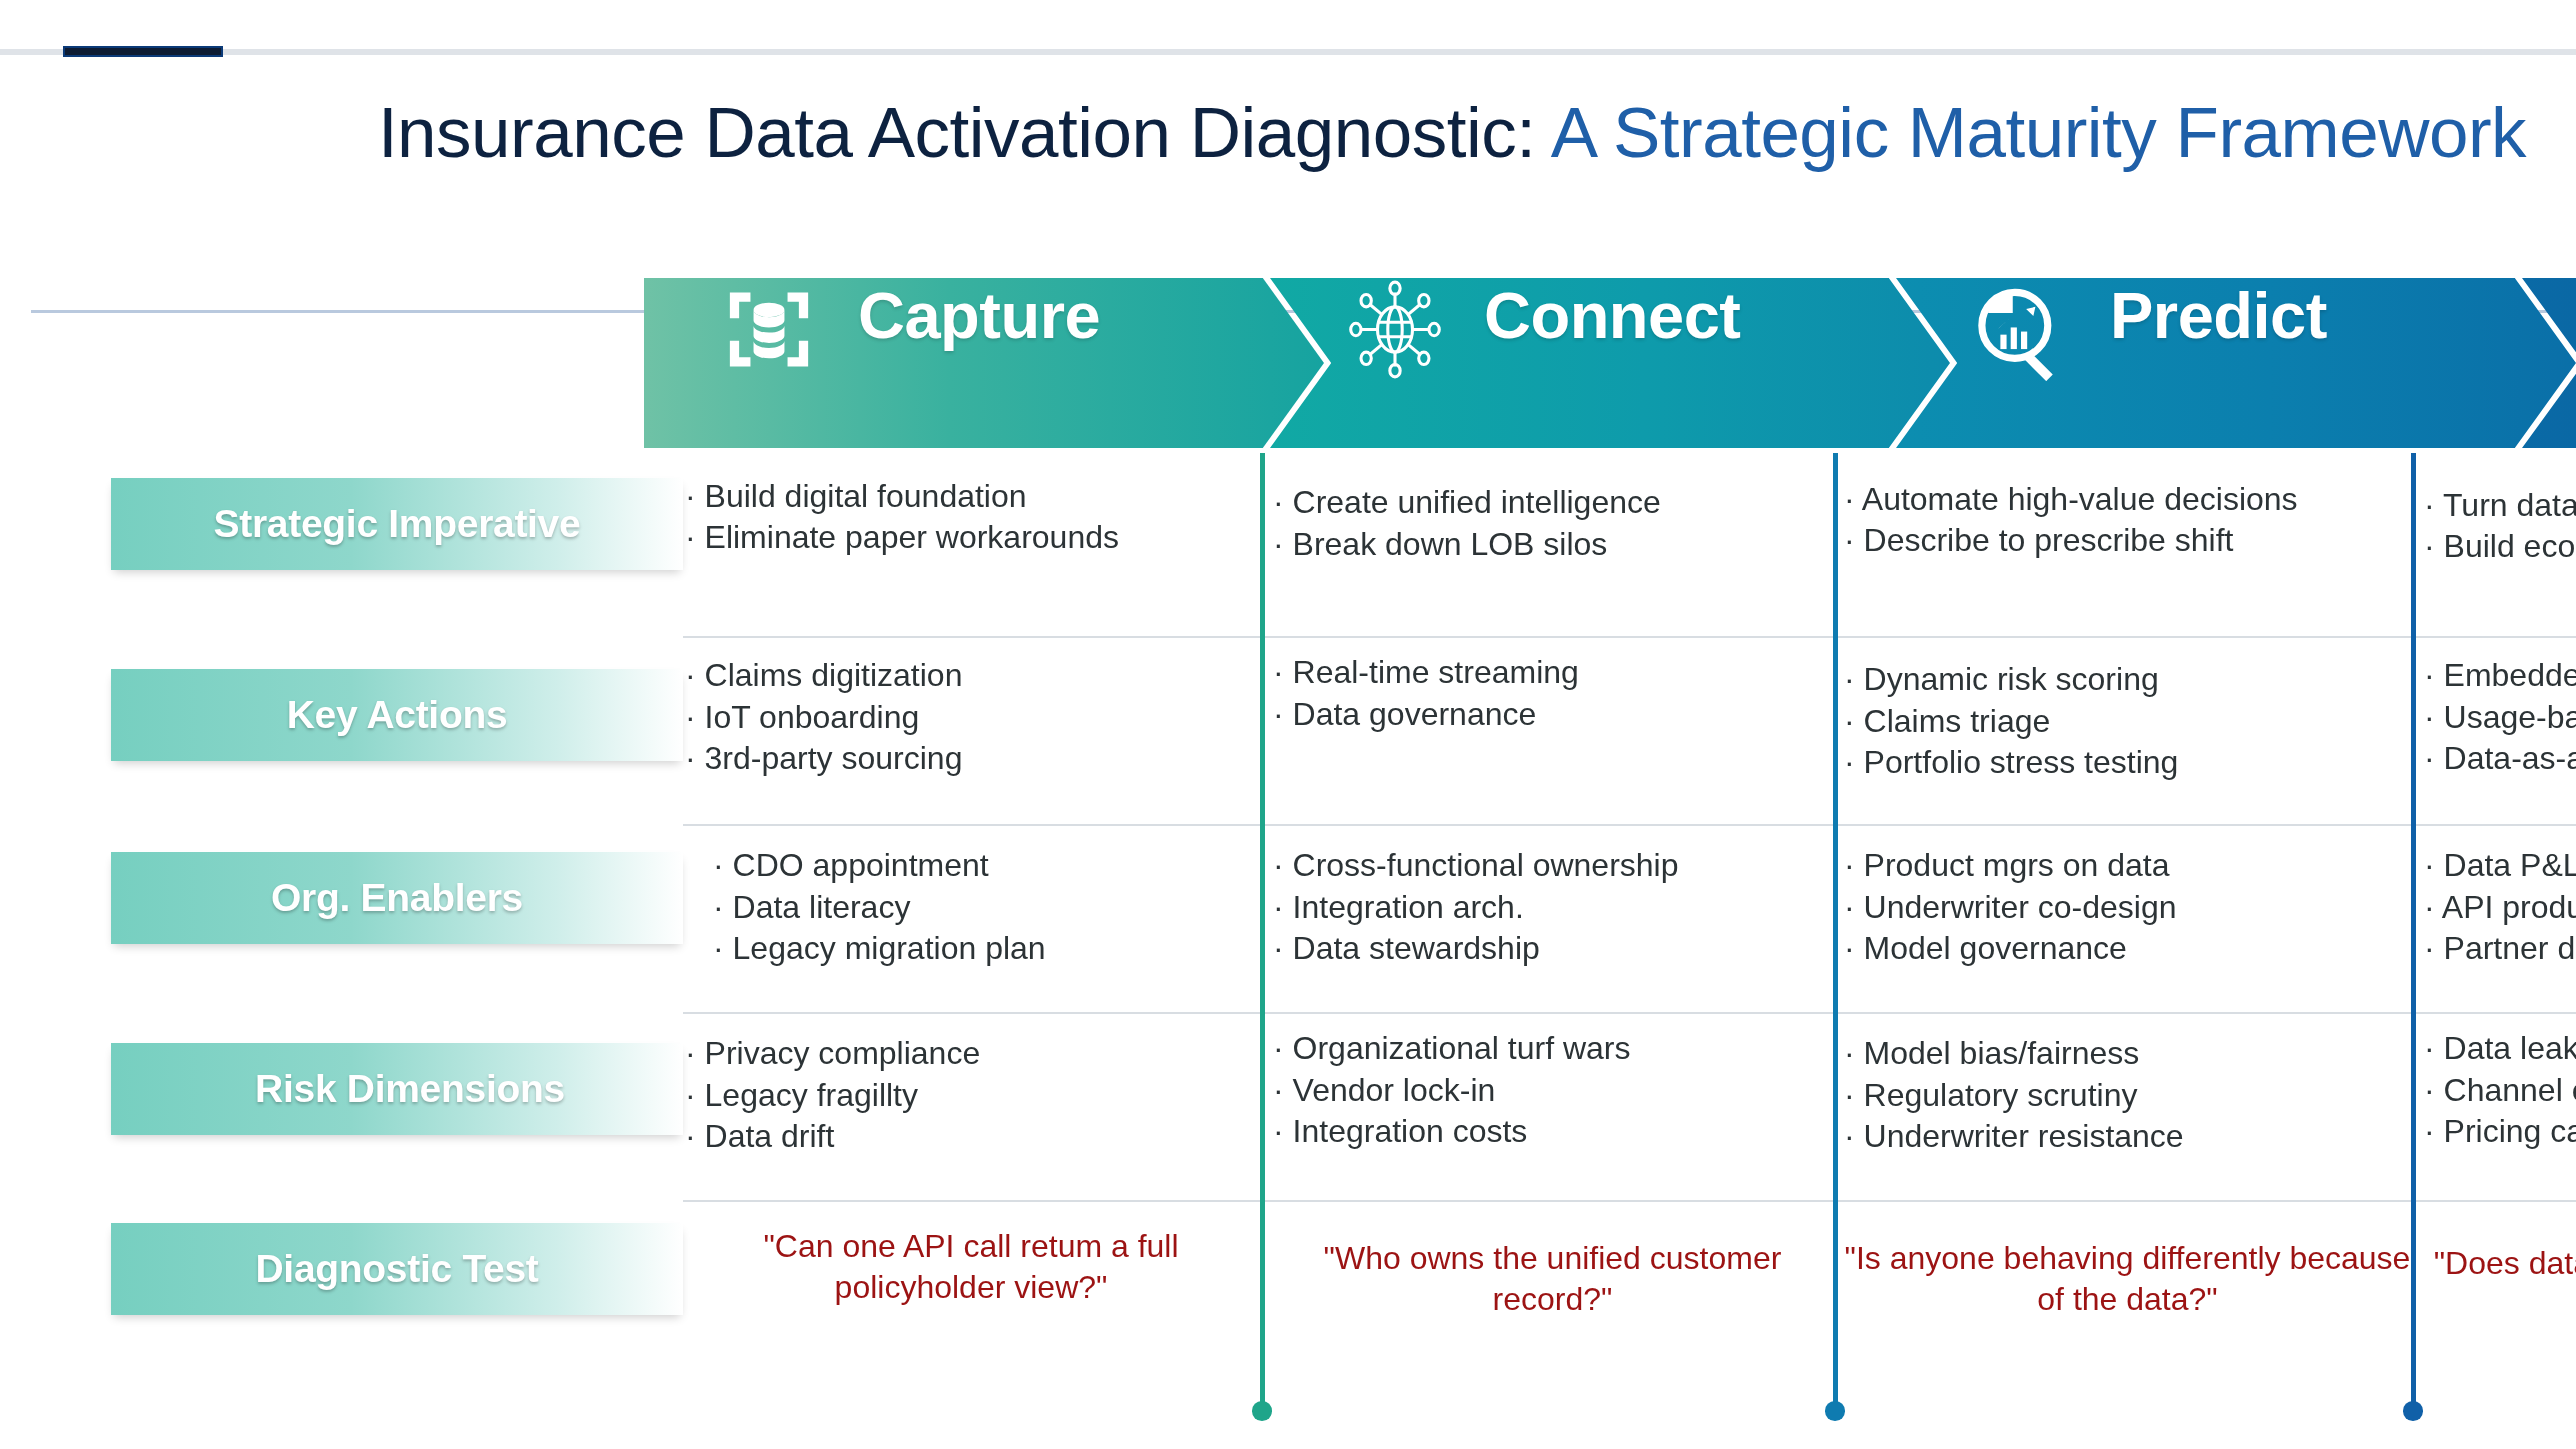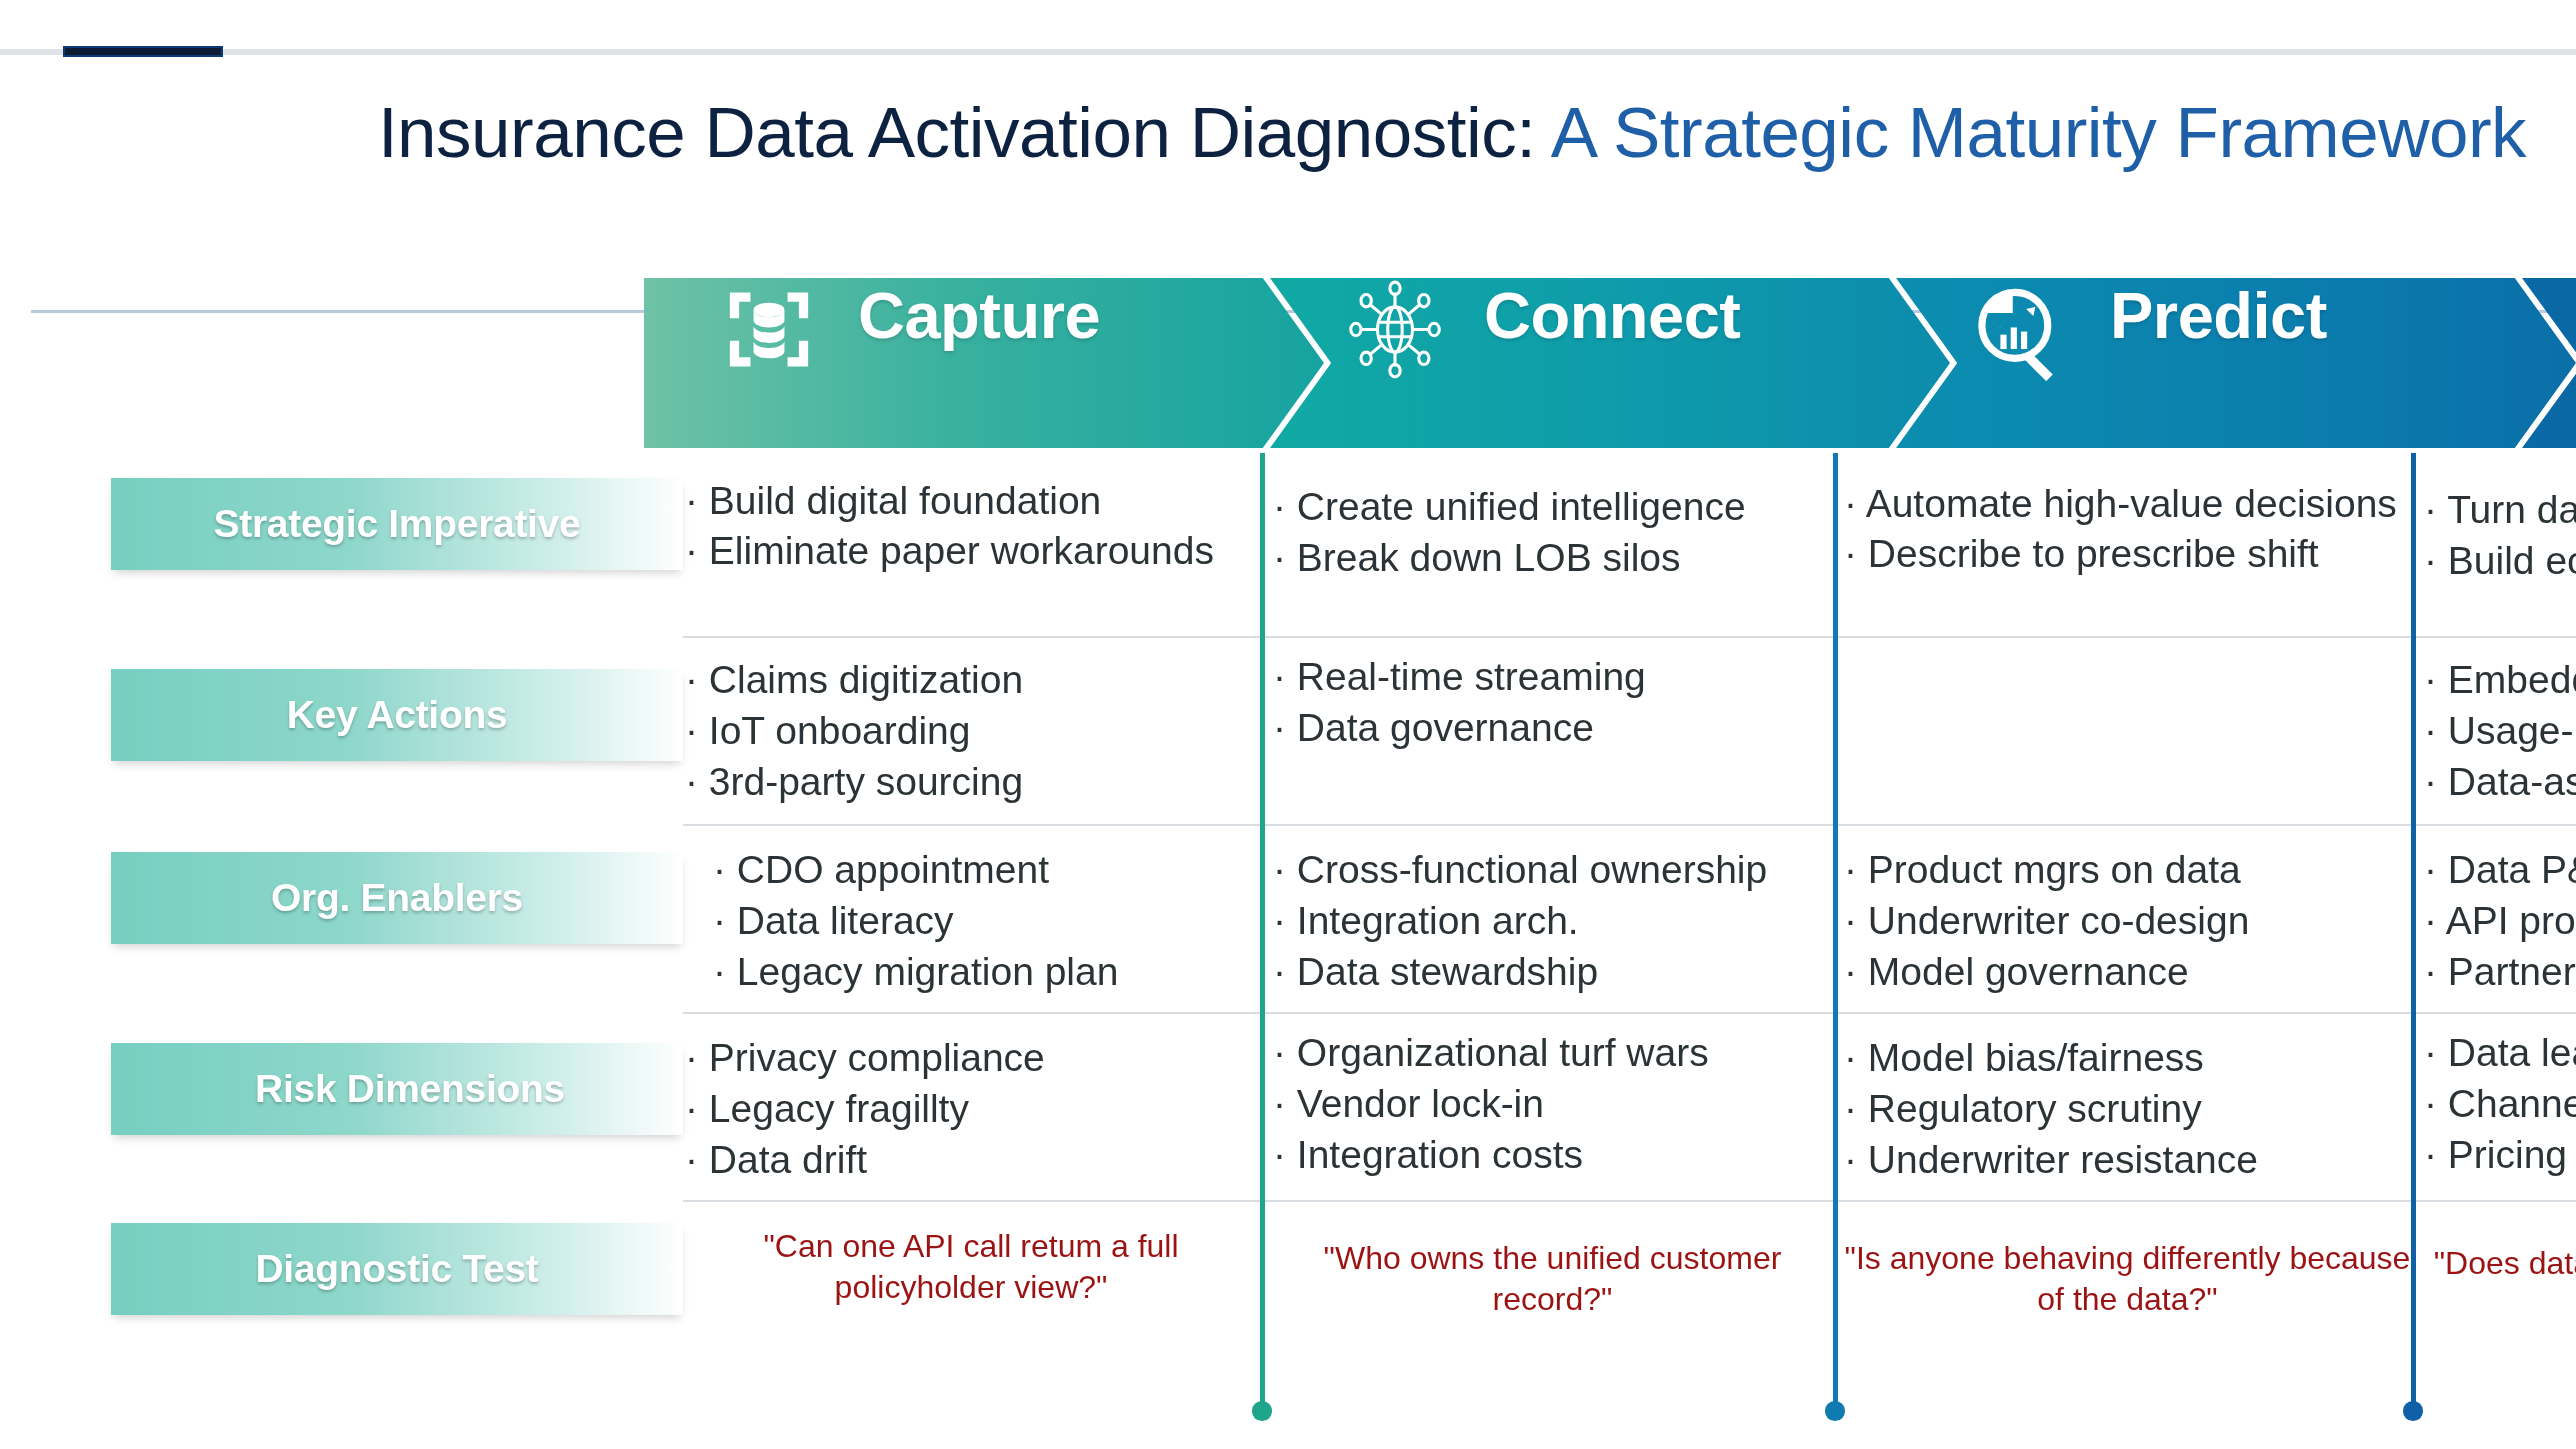--- a/index.html
+++ b/index.html
@@ -46,21 +46,21 @@
   .grid { position: absolute; left: 0; top: 453px; width: 3059px; height: 996px; }
 
   .rowlabel { position: absolute; left: 111px; width: 572px; height: 92px;
               background: linear-gradient(90deg,#76cfc0 0%,#8ed7cb 42%,#cfeeea 78%,#ffffff 100%);
               display: flex; align-items: center; justify-content: center;
               box-shadow: 0 5.2px 9.3px -3.1px rgba(0,0,0,.20); }
   .rowlabel span { font-size: 39px; font-weight: 700; color: #ffffff; letter-spacing: -0.3px;
                    text-shadow: 0 1.5px 3.1px rgba(0,0,0,.25); white-space: nowrap; }
 
   .cell { position: absolute; padding-top: 11.3px; }
-  .cell li { list-style: none; font-size: 39px; color: #2c3336; line-height: 1.30;
+  .cell li { list-style: none; font-size: 32px; color: #2c3336; line-height: 1.30;
              white-space: nowrap; }
   .cell li::before { content: "· "; }
 
   .cell-q { position: absolute; display: flex; align-items: flex-start; justify-content: center;
             padding-top: 20.6px; }
   .cell-q p { font-size: 32px; color: #9c1313; text-align: center; line-height: 1.30; }
 
   .hline { position: absolute; height: 2.1px; background: #d8dde2; }
 
   
@@ -193,20 +193,25 @@
   </div>
   <ul class="cell" style="left:685px; top:191px; width:572px;">
     <li>Claims digitization</li>
     <li>IoT onboarding</li>
     <li>3rd-party sourcing</li>
   </ul>
   <ul class="cell" style="left:1273px; top:188px; width:559px;">
     <li>Real-time streaming</li>
     <li>Data governance</li>
   </ul>
+  <ul class="cell" style="left:1844px; top:195px; width:567px;">
+    <li>Dynamic risk scoring</li>
+    <li>Claims triage</li>
+    <li>Portfolio stress testing</li>
+  </ul>
   <ul class="cell" style="left:2424px; top:191px; width:567px;">
     <li>Embedded APIs</li>
     <li>Usage-based pricing</li>
     <li>Data-as-a-service</li>
   </ul>
 
   <div class="rowlabel" style="top:399px;">
     <span>Org. Enablers</span>
   </div>
   <ul class="cell" style="left:713px; top:381px; width:572px;">

